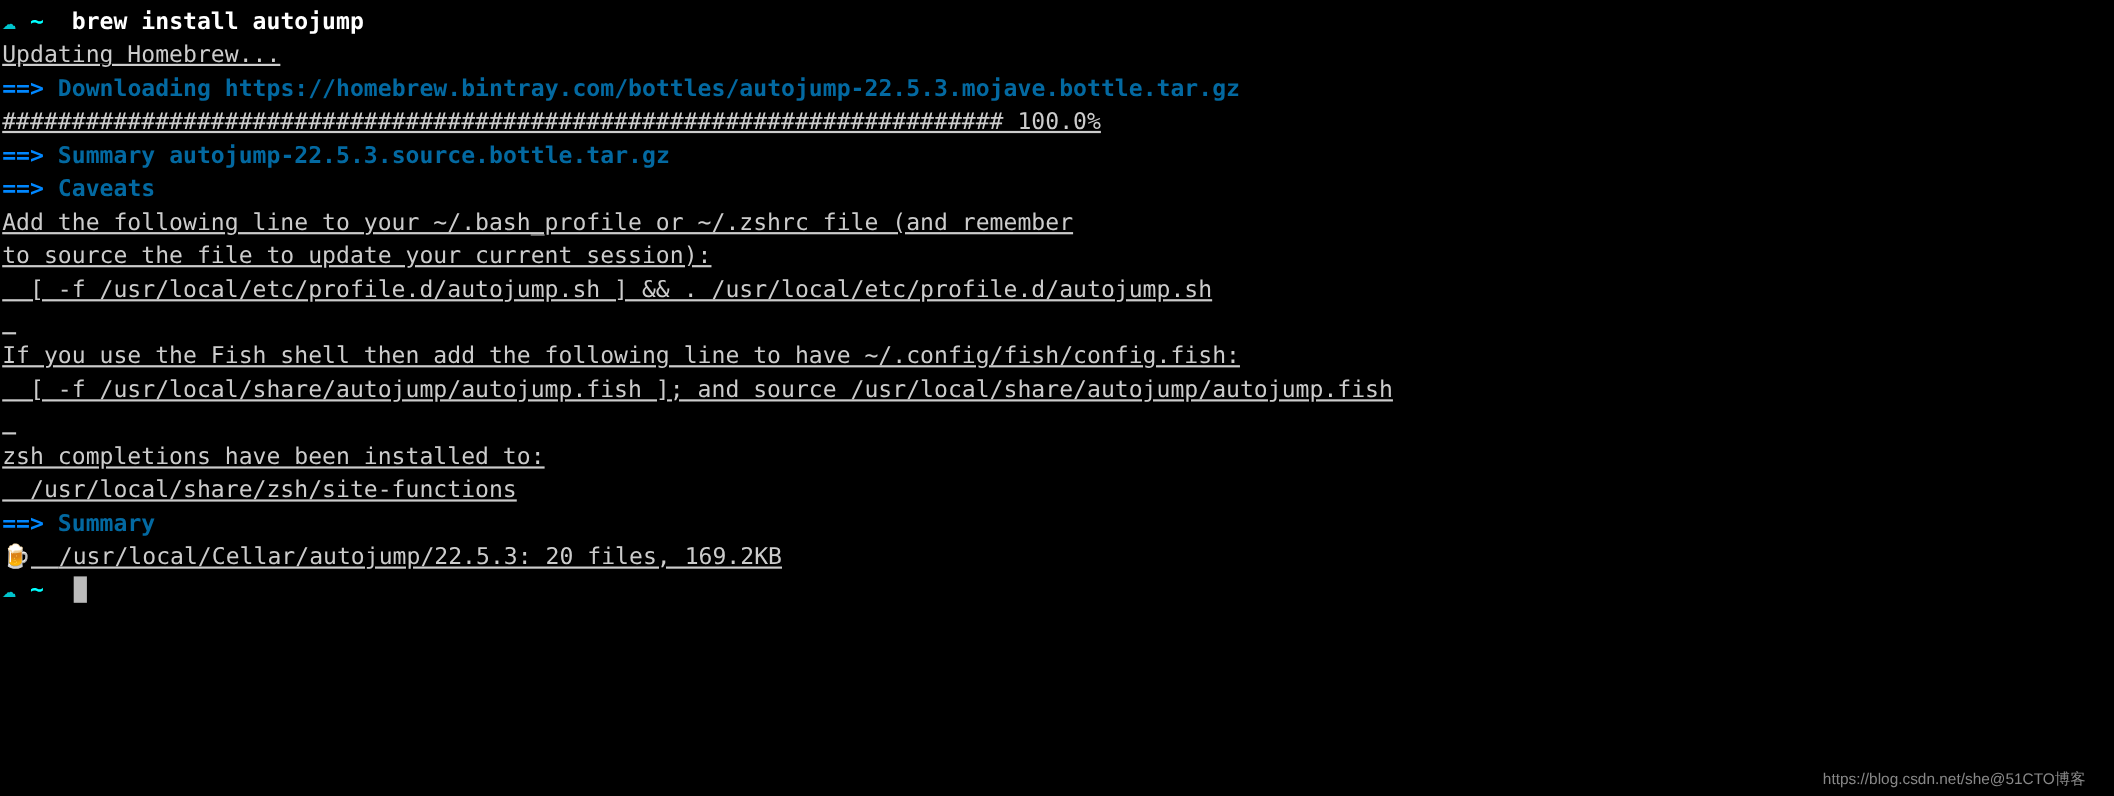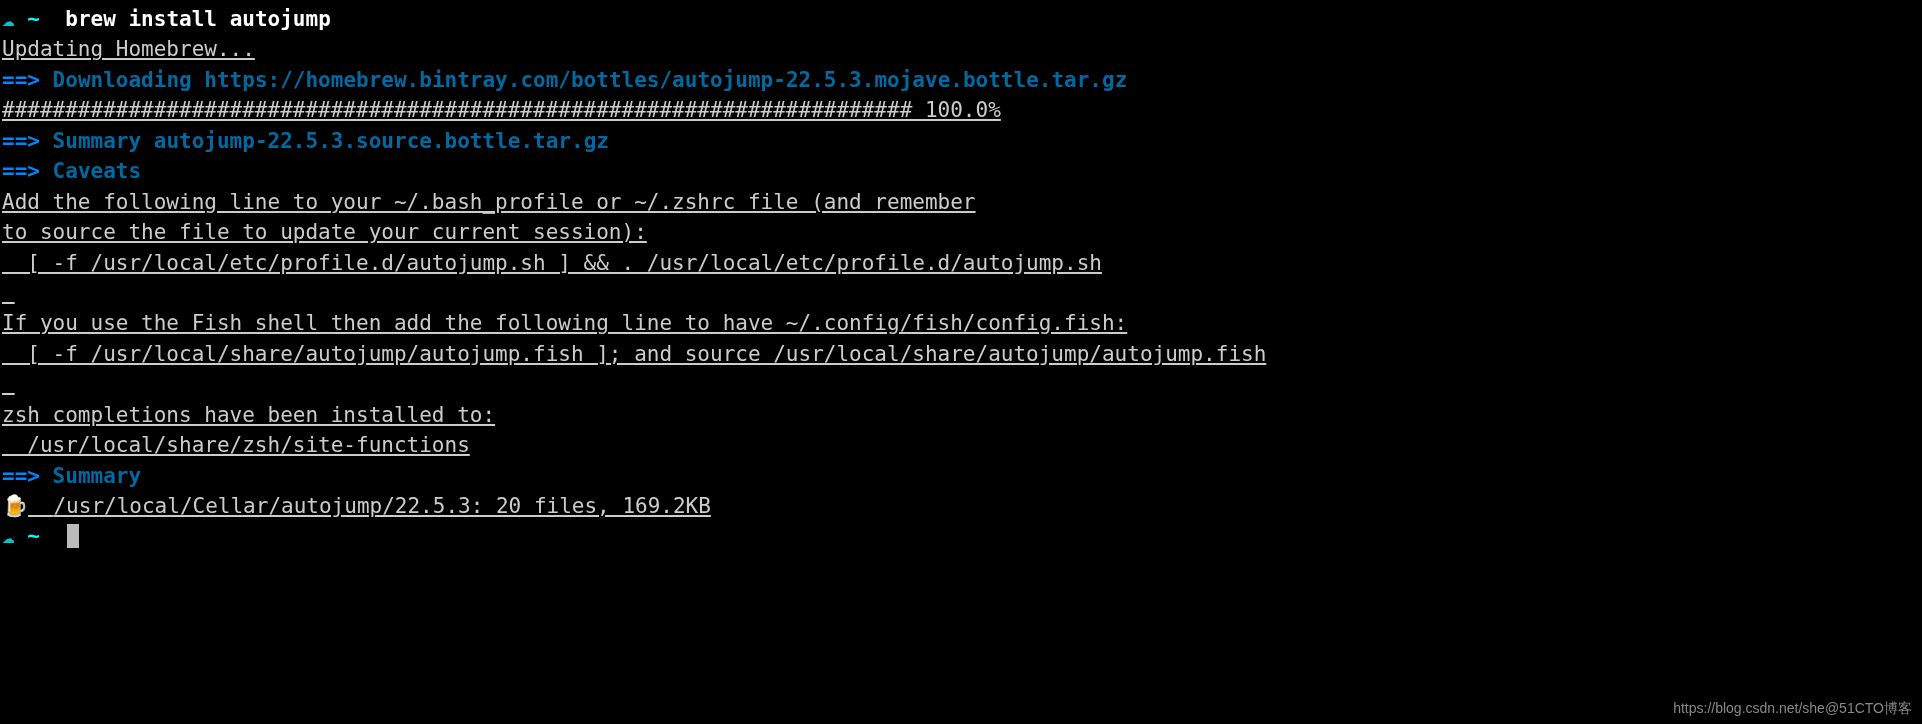--- a/index.html
+++ b/index.html
@@ -27,21 +27,21 @@
       display: inline-block;
       width: 12px;
       height: 24px;
       background: #bbbbbb;
       vertical-align: text-bottom;
       margin-left: 2px;
     }
     .watermark {
       position: absolute;
       bottom: 6px;
-      right: 10px;
+      right: 26px;
       color: #888888;
       font-size: 14px;
       font-family: Arial, sans-serif;
     }
   </style>
 </head>
 <body>
 
 <div class="line"><span class="cloud">☁</span> <span class="tilde">~</span>  <span class="cmd">brew install autojump</span></div>
 <div class="line normal">Updating Homebrew...</div>

